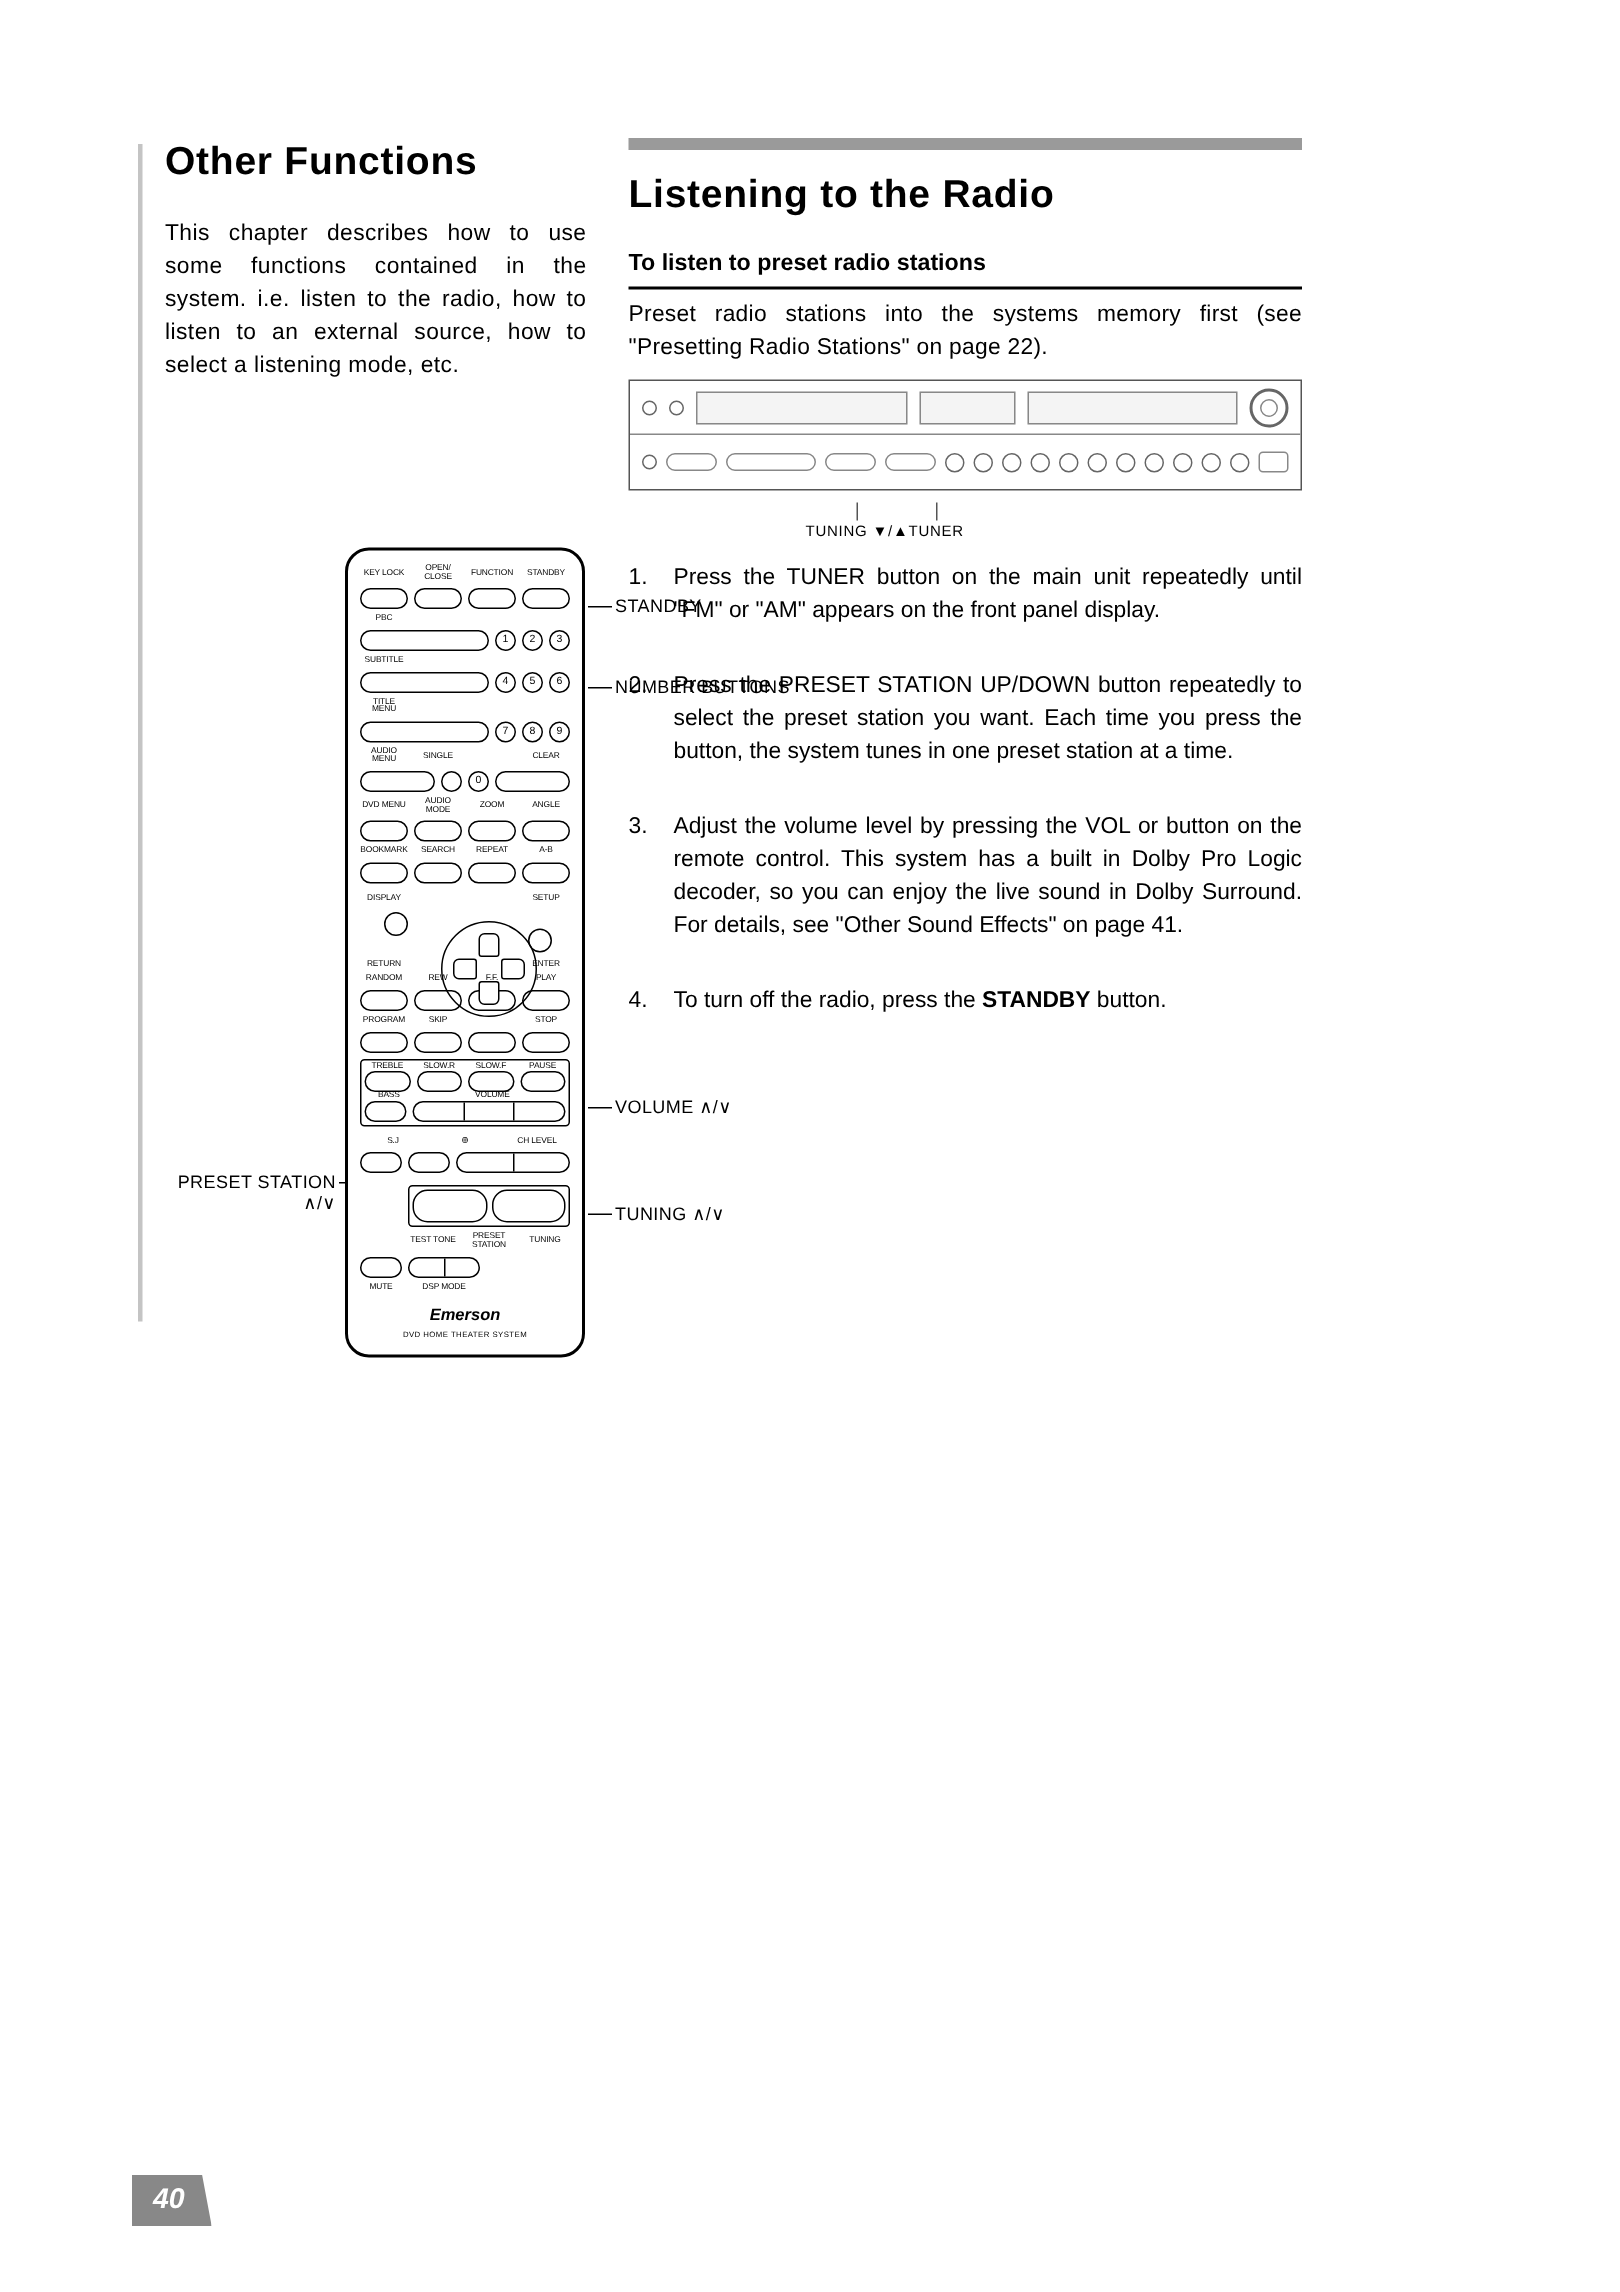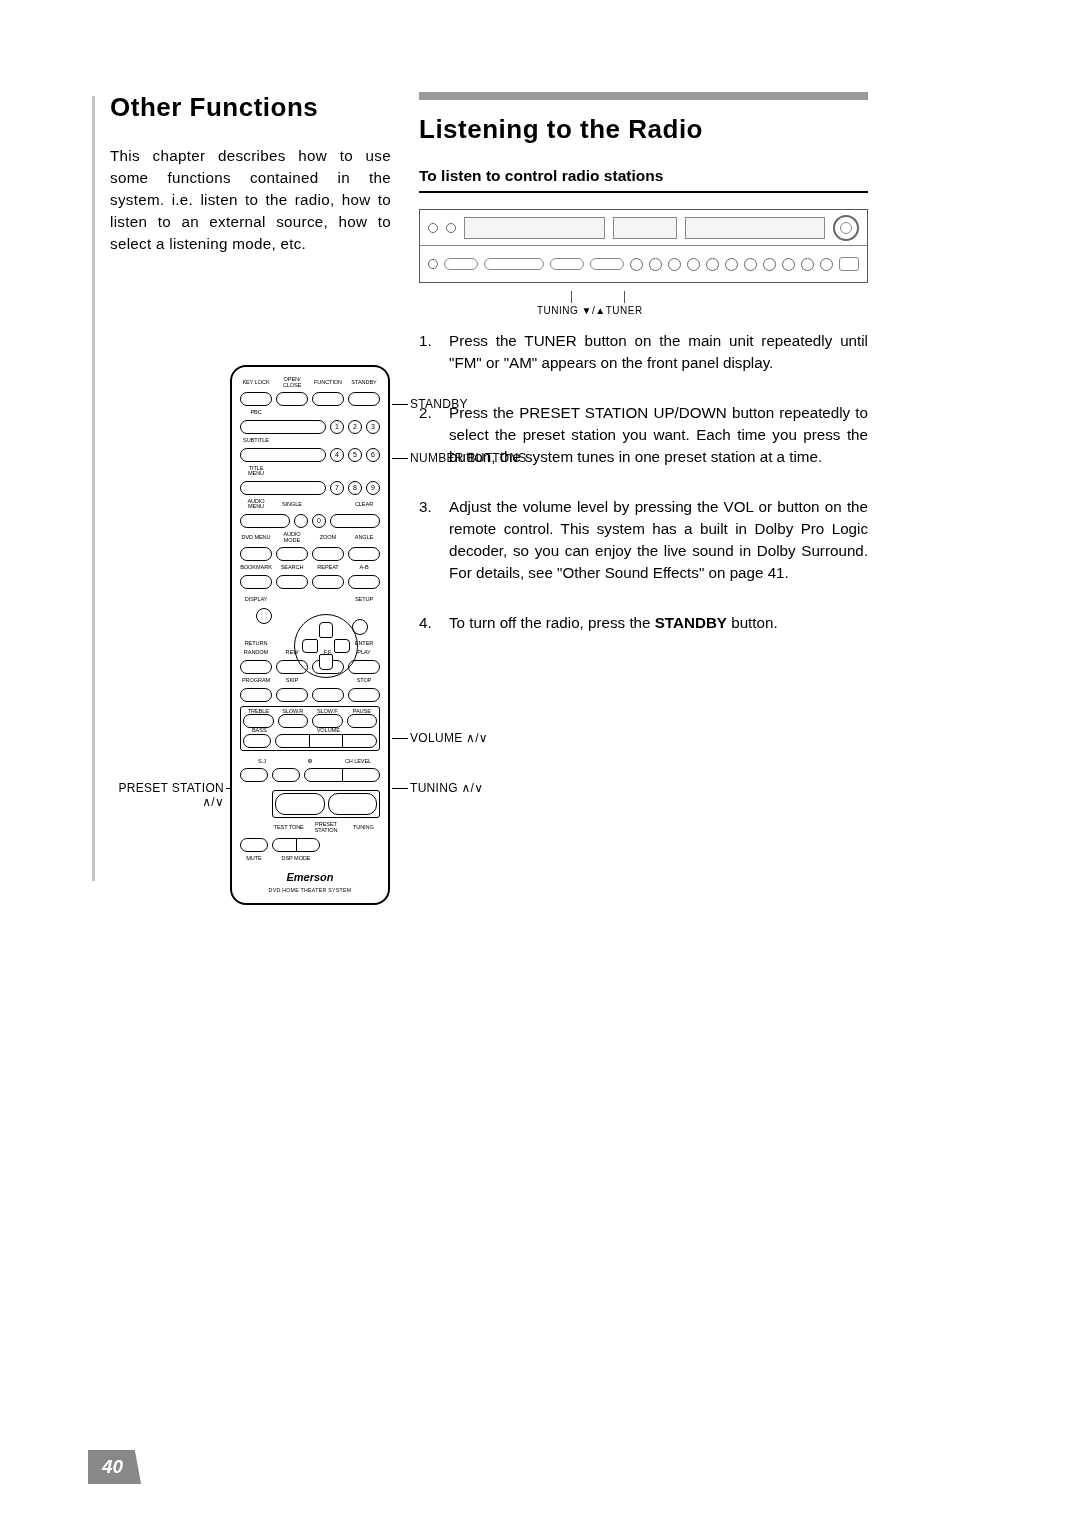--- a/index.html
+++ b/index.html
@@ -75,21 +75,21 @@
 .r-sub { text-align:center; font-size:5.2px; letter-spacing:0.3px;}
 
 .callout { position:absolute; font-size:12px; letter-spacing:0.3px; }
 .callout .line { position:absolute; height:1px; background:#000; }
 .call-standby { left:300px; top:32px; width:140px;}
 .call-standby .line{ left:-18px; top:7px; width:16px;}
 .call-number { left:300px; top:86px; width:140px;}
 .call-number .line{ left:-18px; top:7px; width:16px;}
 .call-volume { left:300px; top:366px; width:140px;}
 .call-volume .line{ left:-18px; top:7px; width:16px;}
-.call-tuning { left:300px; top:416px; width:140px;}
+.call-tuning { left:300px; top:437px; width:140px;}
 .call-tuning .line{ left:-18px; top:7px; width:16px;}
 .call-preset { left:-6px; top:416px; width:120px; text-align:right;}
 .call-preset .line{ right:-16px; top:7px; width:14px;}
 
 .page-num {
   position: absolute; left: 88px; bottom: 44px;
   background: #888; color: #fff; padding: 6px 18px 6px 14px;
   font-style: italic; font-weight: bold; font-size: 19px;
   clip-path: polygon(0 0, 88% 0, 100% 100%, 0 100%);
 }
@@ -327,22 +327,23 @@
           </div>
         </div>
       </div>
     </div>
 
     <div class="col col-right">
       <div class="top-accent"></div>
       <h1 class="section">Listening to the Radio</h1>
 
       <div class="rule-under" style="width:100%;">
-        <div class="subhead">To listen to control radio  stations</div>
+        <div class="subhead">To listen to preset radio  stations</div>
       </div>
+      <p class="para">Preset radio stations into the systems memory first (see "Presetting Radio Stations" on page 22).</p>
 
       
       <div class="main-unit">
         <div class="row1">
           <div class="mu-dot"></div>
           <div class="mu-dot"></div>
           <div class="mu-screen"></div>
           <div class="mu-screen sm"></div>
           <div class="mu-screen"></div>
           <div class="mu-knob"></div>

